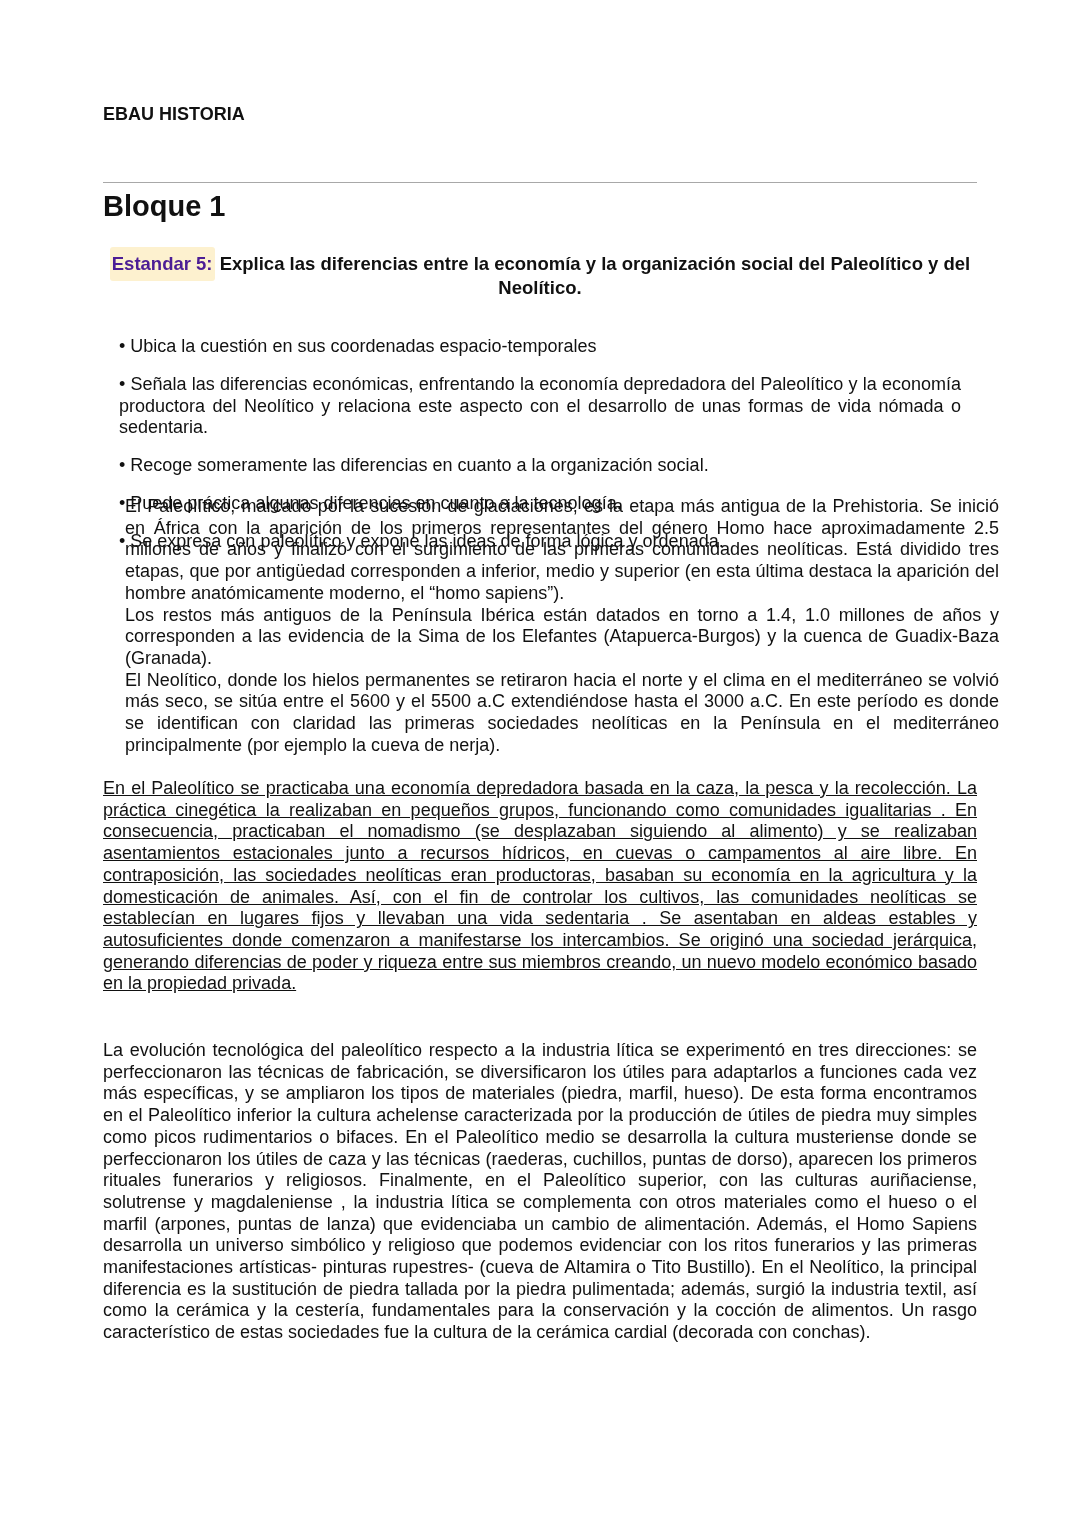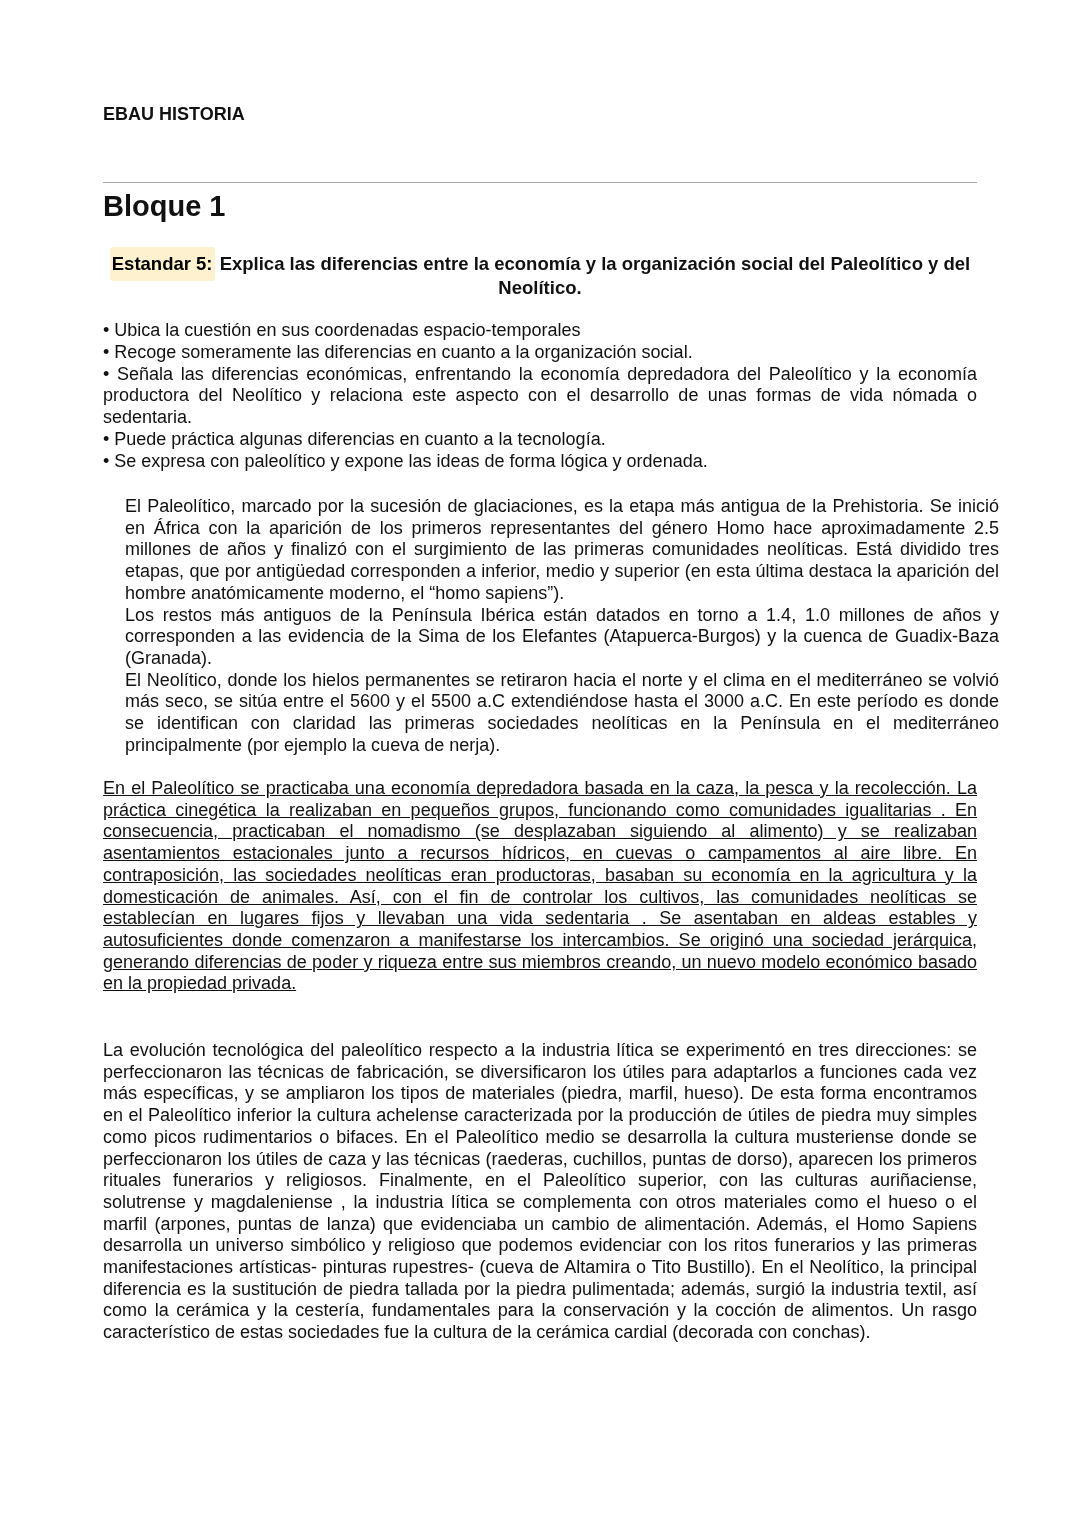--- a/index.html
+++ b/index.html
@@ -6,24 +6,24 @@
   body { width: 1080px; height: 1527px; position: relative; overflow: hidden;
          font-family: "Liberation Sans", sans-serif; color: #111111; }
   .page { position: absolute; left: 103px; top: 0; width: 874px; }
   .doc-title { position: absolute; top: 104px; left: 0; width: 874px; 
                font-weight: bold; font-size: 18px; letter-spacing: 0px; }
   .rule { position: absolute; top: 182px; left: 0; width: 874px; height: 0;
           border-top: 1.5px solid #a8a8a8; }
   .block-title { position: absolute; top: 190px; left: 0; font-weight: bold; font-size: 29px; }
   .standard { position: absolute; top: 252px; left: 0; width: 874px; text-align: center;
               font-weight: bold; font-size: 18.5px; line-height: 24px; }
-  .std-label { background: #fdf1cf; color: #000000; padding: 6px 2px 7px 2px; border-radius: 3px; }
+  .std-label { background: #fdf1cf; color: #4c1d95; padding: 6px 2px 7px 2px; border-radius: 3px; }
   .criteria { position: absolute; top: 320px; left: 0; width: 874px; font-size: 18px; line-height: 21.8px;
               text-align: justify; }
-  .criteria div { margin: 0; }
+  .criteria div { margin: 16px; }
   .para { position: absolute; left: 0; width: 874px; font-size: 18px; line-height: 21.7px;
           text-align: justify; margin: 0; }
   .para span { display: block; }
   #p1 { top: 496px; margin-left: 22px; }
   #p2 { top: 778px; text-decoration: underline; }
   #p3 { top: 1040px; }
 </style>
 </head>
 <body>
 
@@ -31,22 +31,22 @@
   <div class="doc-title">EBAU HISTORIA</div>
   <div class="rule"></div>
   <div class="block-title">Bloque 1</div>
 
   <div class="standard">
     <span class="std-label">Estandar 5:</span><span> Explica las diferencias entre la economía y la organización social del Paleolítico y del Neolítico.</span>
   </div>
 
   <div class="criteria">
     <div>• Ubica la cuestión en sus coordenadas espacio-temporales</div>
+    <div>• Señala las diferencias económicas, enfrentando la economía depredadora del Paleolítico y la economía productora del Neolítico y relaciona este aspecto con el desarrollo de unas formas de vida nómada o sedentaria.</div>
     <div>• Recoge someramente las diferencias en cuanto a la organización social.</div>
-    <div>• Señala las diferencias económicas, enfrentando la economía depredadora del Paleolítico y la economía productora del Neolítico y relaciona este aspecto con el desarrollo de unas formas de vida nómada o sedentaria.</div>
     <div>• Puede práctica algunas diferencias en cuanto a la tecnología.</div>
     <div>•  Se expresa con paleolítico y expone las ideas de forma lógica y ordenada.</div>
   </div>
 
   <div class="para" id="p1">
     <span>El Paleolítico, marcado por la sucesión de glaciaciones, es la etapa más antigua de la Prehistoria. Se inició en África con la aparición de los primeros representantes del género Homo hace aproximadamente 2.5 millones de años y finalizó con el surgimiento de las primeras comunidades neolíticas. Está dividido tres etapas, que por antigüedad corresponden a inferior, medio y superior (en esta última destaca la aparición del hombre anatómicamente moderno, el “homo sapiens”).</span>
     <span>Los restos más antiguos de la Península Ibérica están datados en torno a 1.4, 1.0 millones de años y corresponden a las evidencia de la Sima de los Elefantes (Atapuerca-Burgos) y la cuenca de Guadix-Baza (Granada).</span>
     <span>El Neolítico, donde los hielos permanentes se retiraron hacia el norte y el clima en el mediterráneo se volvió más seco, se sitúa entre el 5600 y el 5500 a.C extendiéndose hasta el 3000 a.C. En este período es donde se identifican con claridad las primeras sociedades neolíticas en la Península en el mediterráneo principalmente (por ejemplo la cueva de nerja).</span>
   </div>
 

